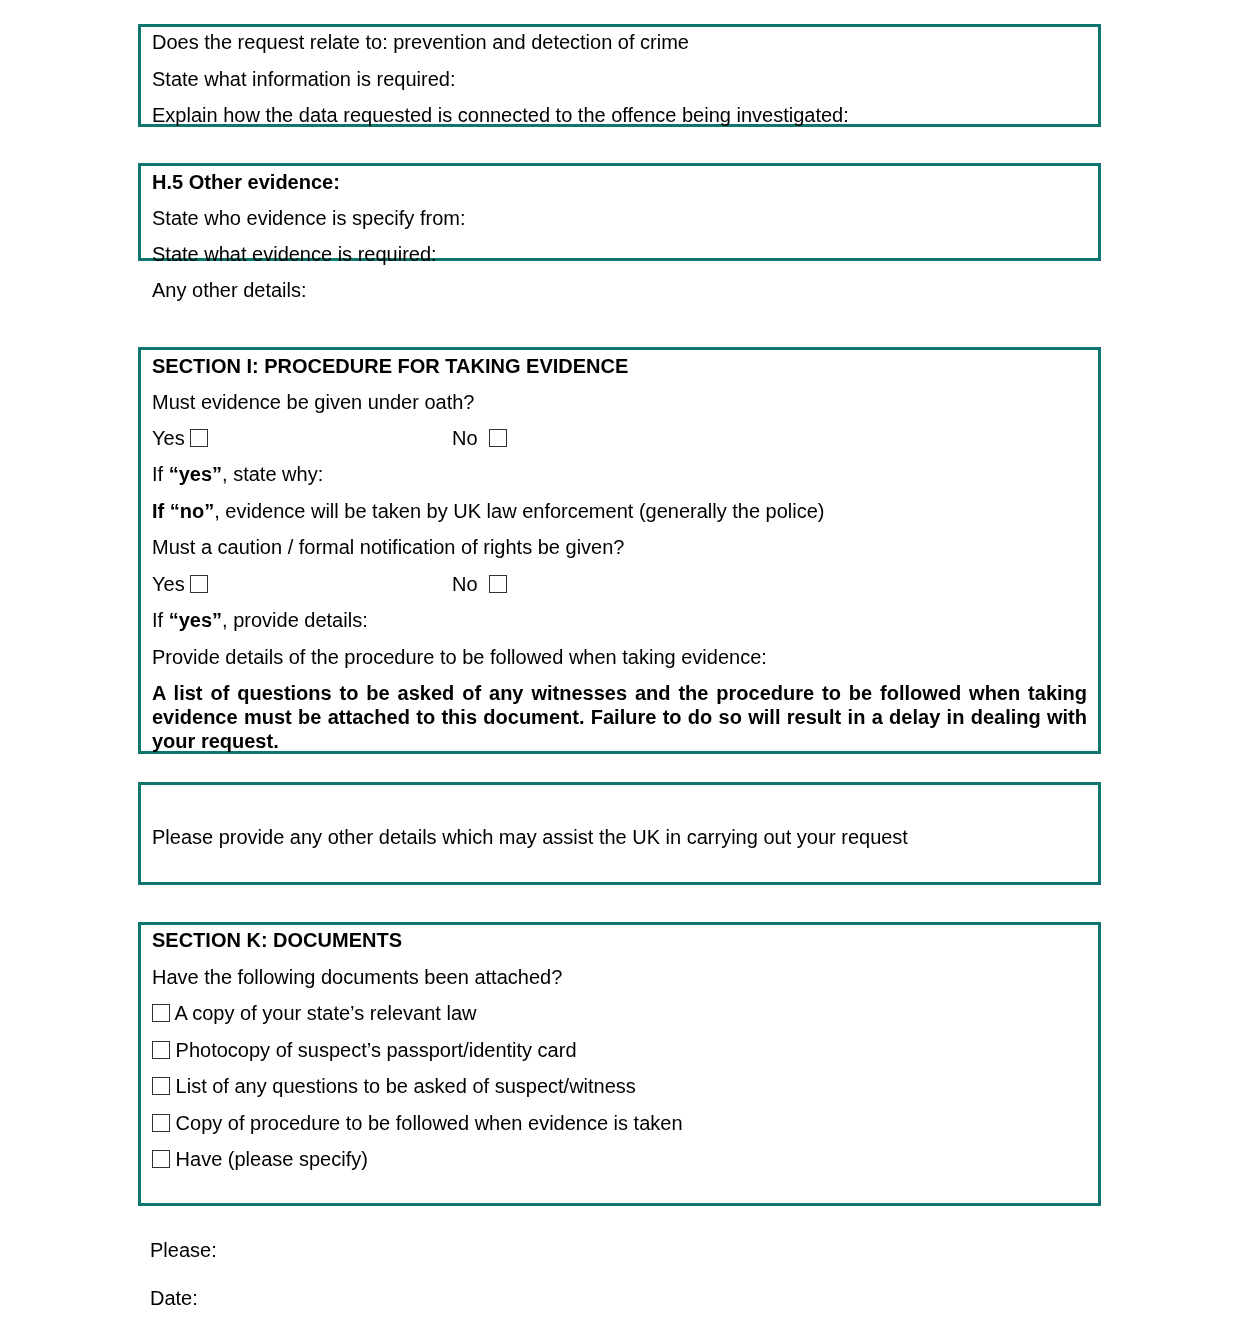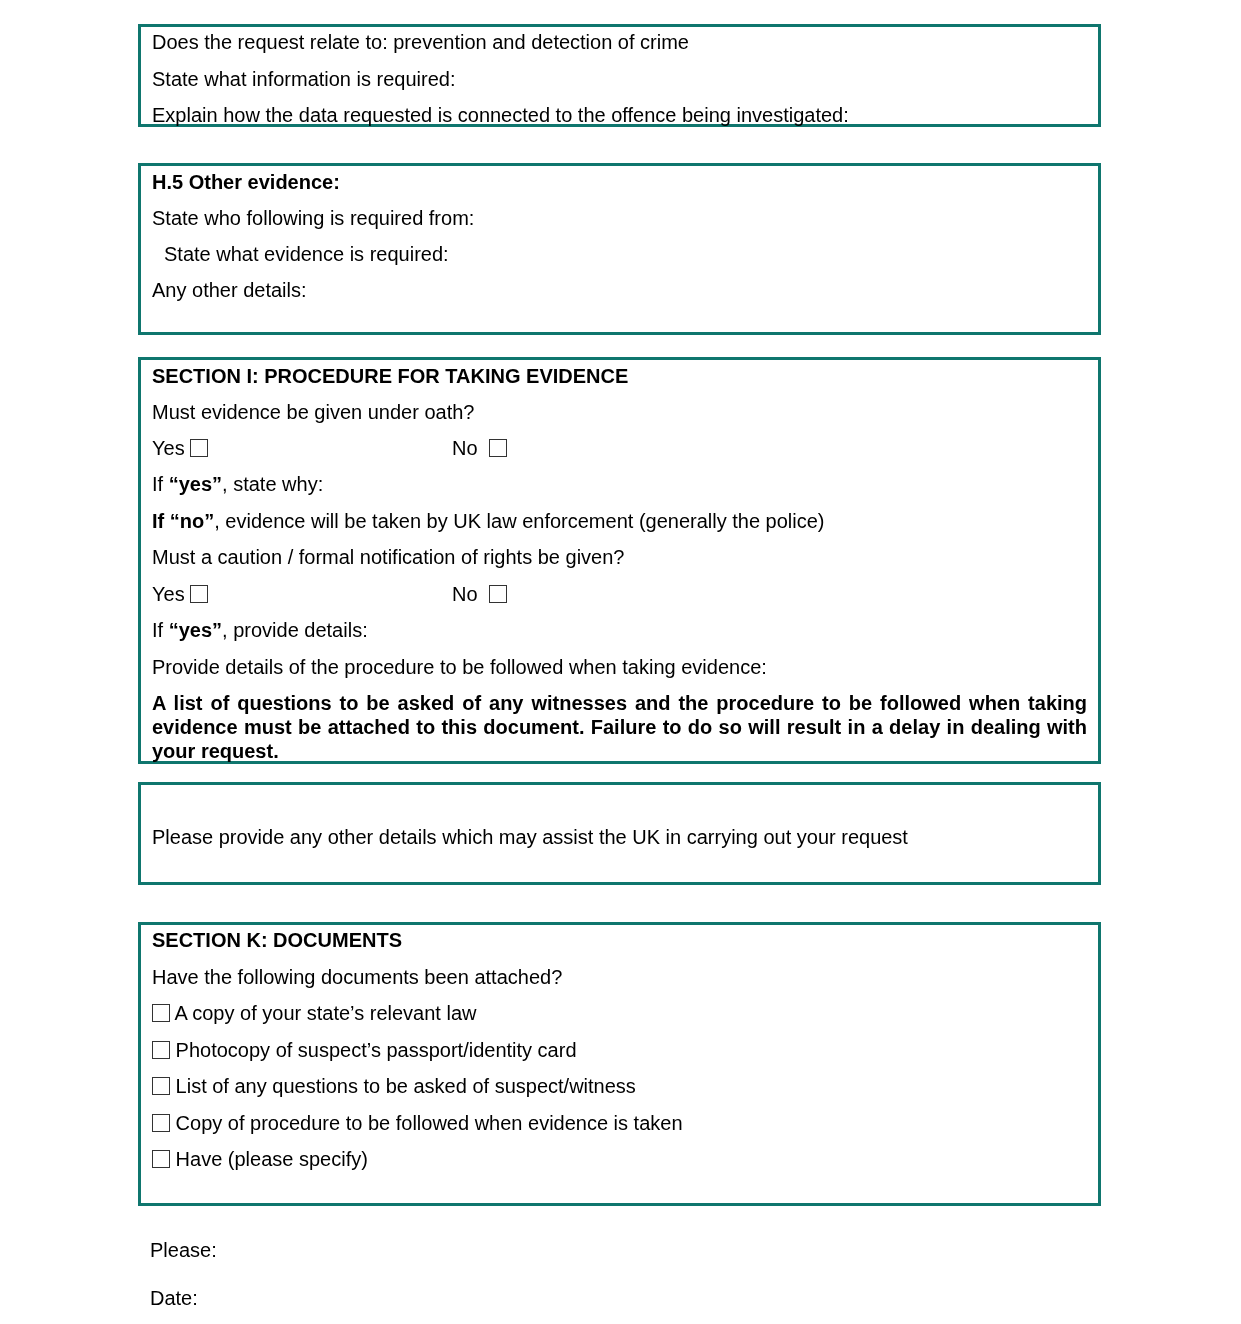--- a/index.html
+++ b/index.html
@@ -13,28 +13,28 @@
 </style>
 </head>
 <body>
 
 <div class="box" style="top:24px;height:103px;">
   <div class="line" style="top:3px;">Does the request relate to: prevention and detection of crime</div>
   <div class="line" style="top:40px;">State what information is required:</div>
   <div class="line" style="top:76px;">Explain how the data requested is connected to the offence being investigated:</div>
 </div>
 
-<div class="box" style="top:163px;height:172px;">
+<div class="box" style="top:163px;height:98px;">
   <div class="line b" style="top:4px;">H.5 Other evidence:</div>
-  <div class="line" style="top:40px;">State who following is required from:</div>
-  <div class="line" style="top:76px;margin-left:12px;">State what evidence is required:</div>
+  <div class="line" style="top:40px;">State who evidence is specify from:</div>
+  <div class="line" style="top:76px;">State what evidence is required:</div>
   <div class="line" style="top:112px;">Any other details:</div>
 </div>
 
-<div class="box" style="top:357px;height:407px;padding-left:32px;">
+<div class="box" style="top:347px;height:407px;padding-left:32px;">
   <div class="line b" style="top:4px;">SECTION I: PROCEDURE FOR TAKING EVIDENCE</div>
   <div class="line" style="top:40px;">Must evidence be given under oath?</div>
   <div class="line" style="top:76px;">
     <span>Yes</span>
     <span class="cb"></span>
   </div>
   <div class="line" style="top:76px;left:311px;">
     <span>No</span>&nbsp;
     <span class="cb"></span>
   </div>

